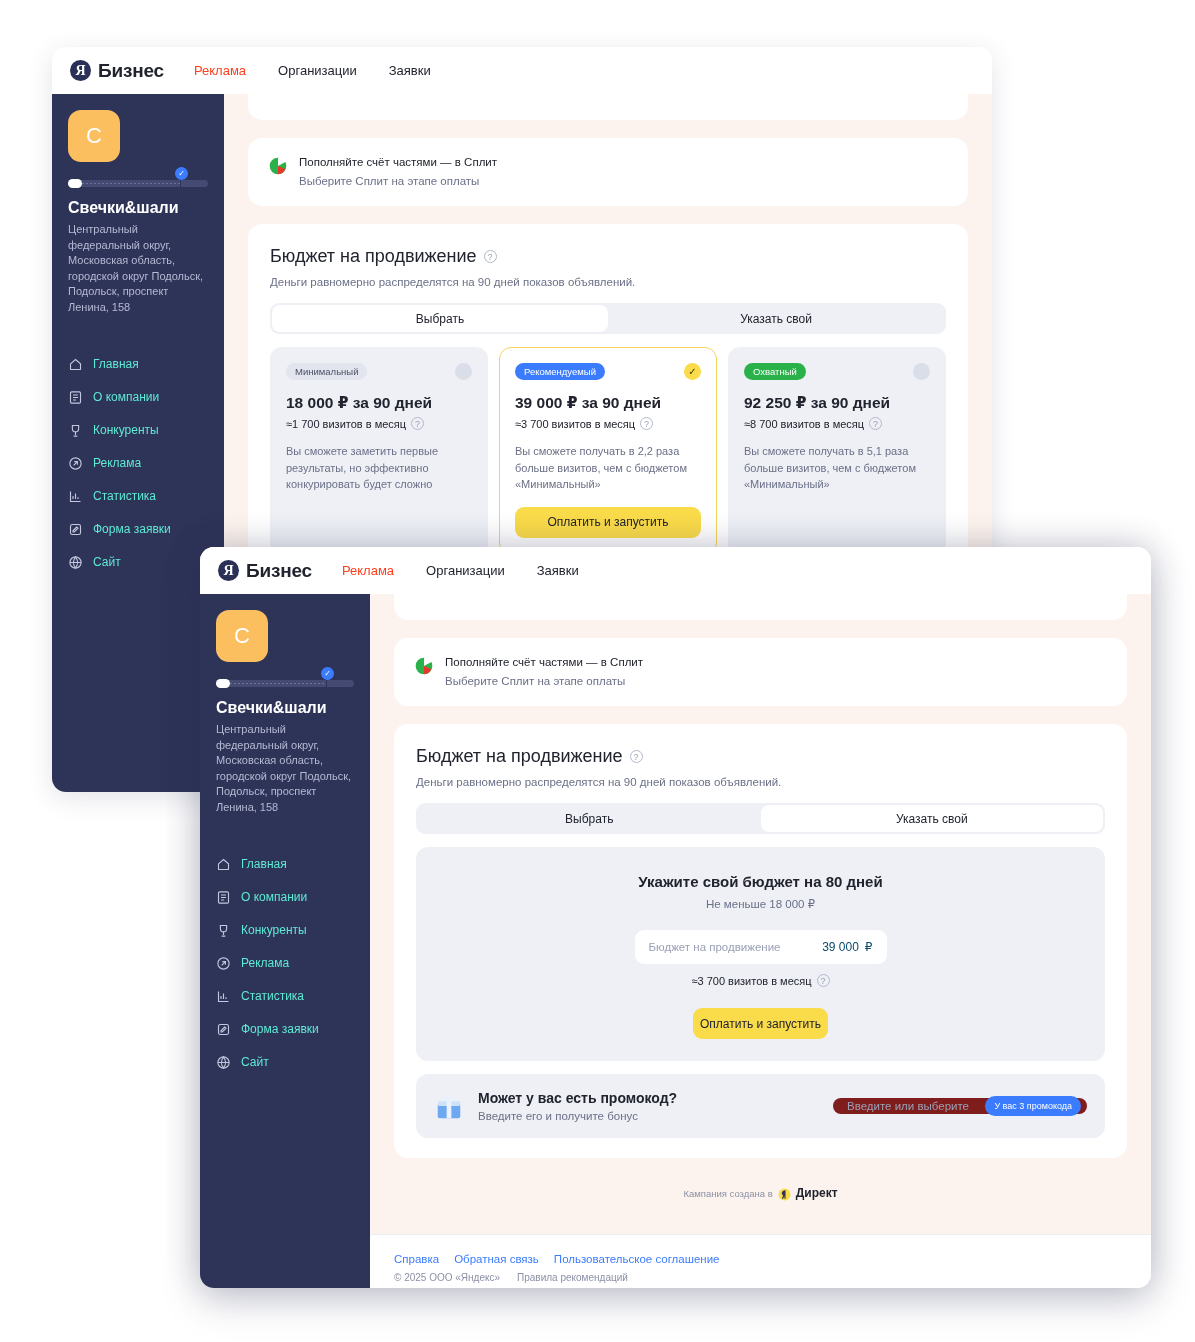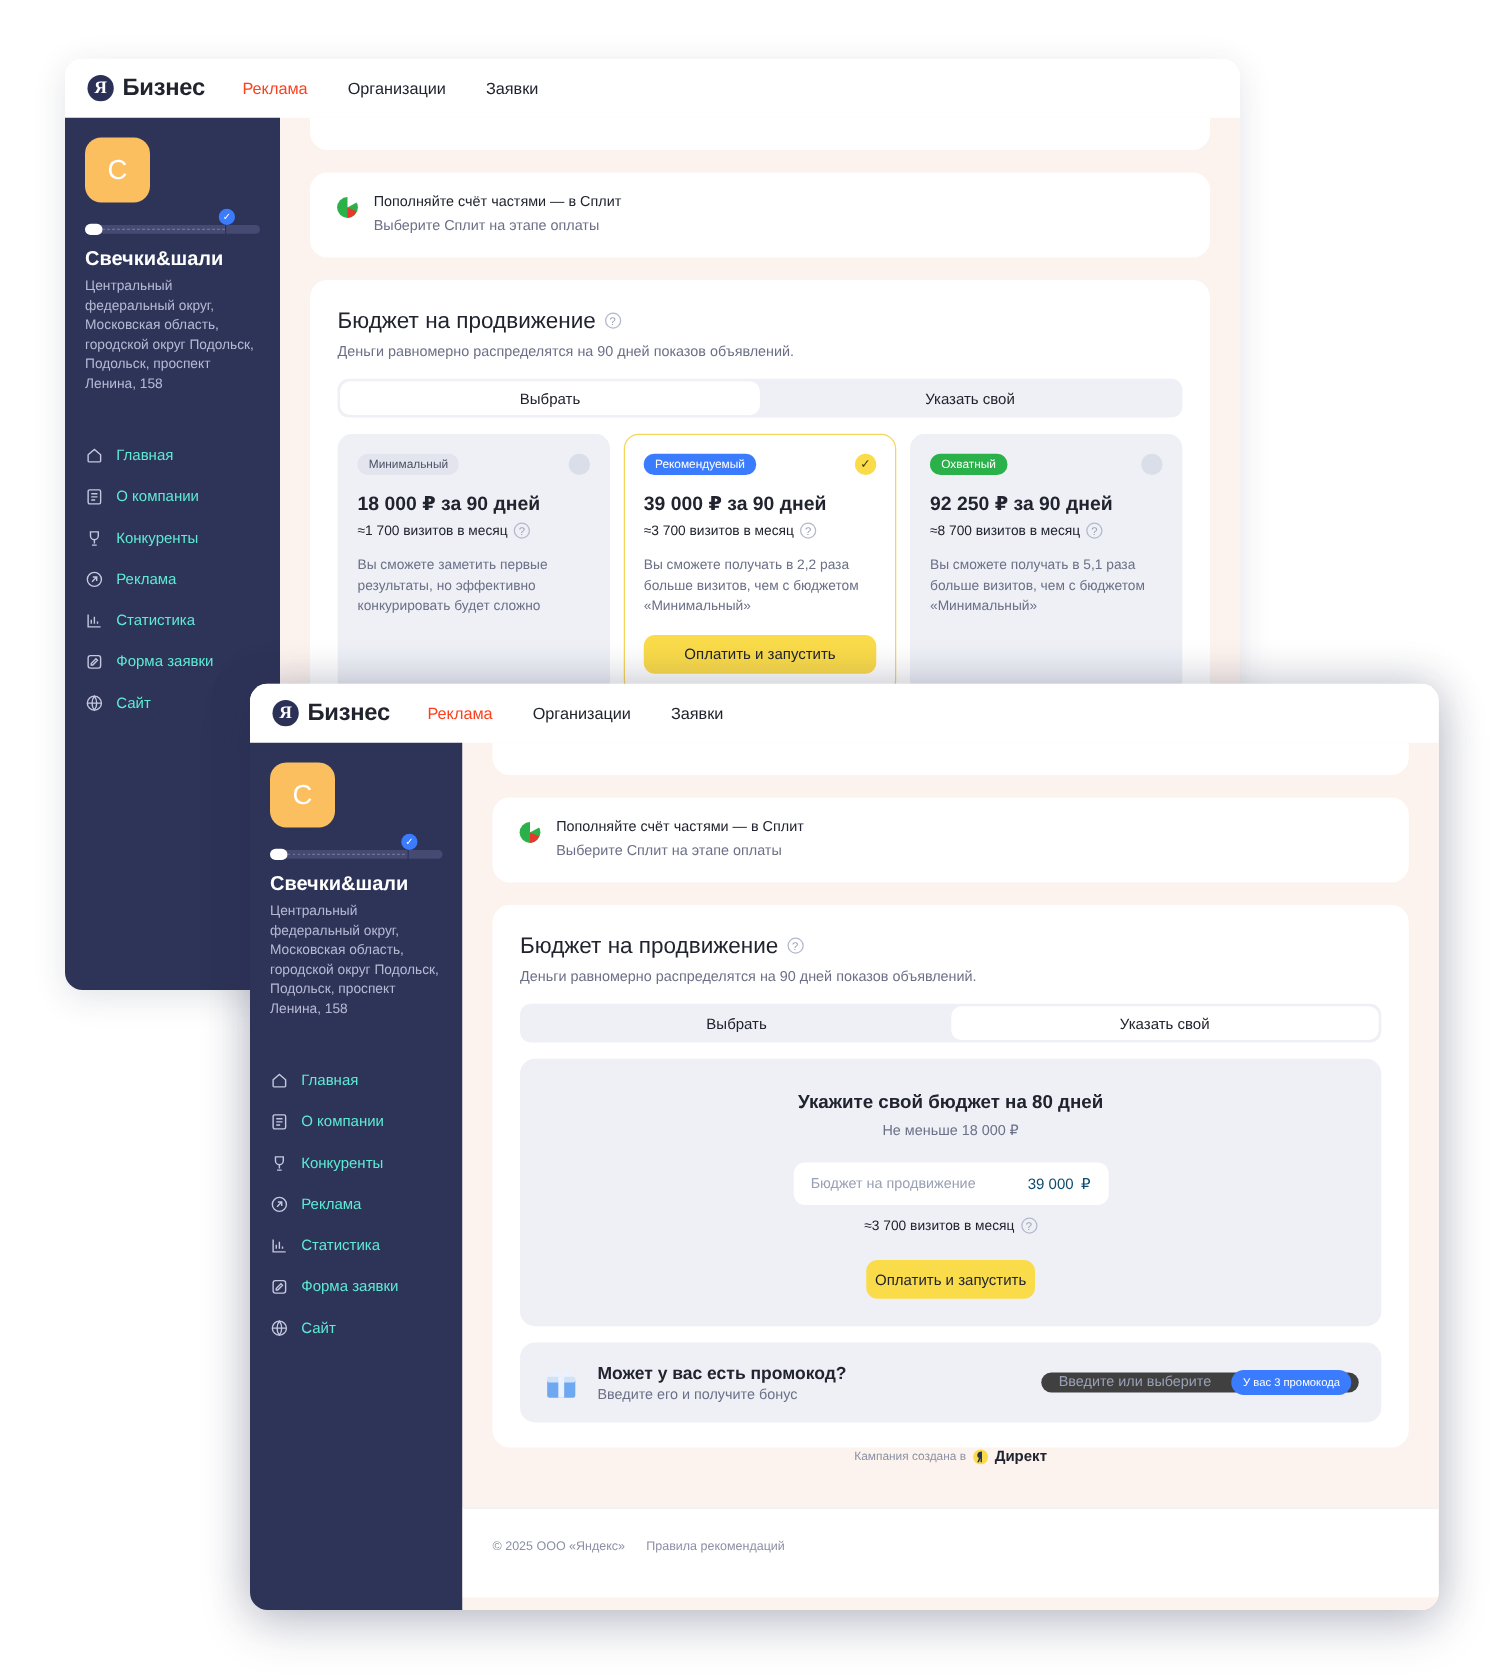--- a/index.html
+++ b/index.html
@@ -202,33 +202,33 @@
   
   .promo {
     margin-top: 13px; background: #eef0f6; border-radius: 12px;
     padding: 16px 18px; display: flex; align-items: center; gap: 14px;
   }
   .gift { width: 30px; height: 30px; flex: none; }
   .promo-texts { flex: none; }
   .promo-t1 { font-size: 14px; font-weight: bold; color: #21242e; }
   .promo-t2 { margin-top: 4px; font-size: 11.5px; color: #6b7087; }
   .promo-input {
-    margin-left: auto; width: 254px; height: 16px; background: #404040;
+    margin-left: auto; width: 254px; height: 16px; background: #7f1d1d;
     border-radius: 9px; display: flex; align-items: center;
     justify-content: space-between; padding: 0 6px 0 14px; cursor: text;
   }
   .promo-ph { font-size: 11.5px; color: #9aa0b5; }
   .promo-badge {
     background: #3b7cff; color: #ffffff; font-size: 9px;
     border-radius: 11px; padding: 5px 9px; white-space: nowrap; cursor: pointer;
   }
 
   
   .direct-note {
-    display: flex; align-items: center; justify-content: center;
+    margin-top: 28px; display: flex; align-items: center; justify-content: center;
     gap: 5px; padding-bottom: 34px;
   }
   .direct-note .txt { font-size: 9.5px; color: #8b90a5; }
   .direct-logo { width: 13px; height: 13px; flex: none; }
   .direct-name { font-size: 12px; font-weight: bold; color: #21242e; }
 
   
   .pagefooter {
     background: #ffffff; border-top: 1px solid #eceef4;
     padding: 18px 0 0 24px; height: 72px;
@@ -580,20 +580,25 @@
                   <circle cx="12" cy="12" r="11" fill="#fadb4a"></circle>
                   <path d="M13.5 4c-4 0-6.5 2.5-6.5 5.5 0 2 1 3.3 2.6 4L7 20h2.6l2.2-5.6V20h2.2V4z" fill="#2e3358"></path>
                 </svg>
             </span>
             <span class="direct-name">Директ</span>
           </div>
 
         </div>
 
         <div class="pagefooter">
+          <div class="footlinks">
+            <span class="footlink">Справка</span>
+            <span class="footlink">Обратная связь</span>
+            <span class="footlink">Пользовательское соглашение</span>
+          </div>
           <div class="footmeta">
             <span>© 2025 ООО «Яндекс»</span>
             <span class="lnk">Правила рекомендаций</span>
           </div>
         </div>
       </div>
     </div>
   </div>
 
 </div>

